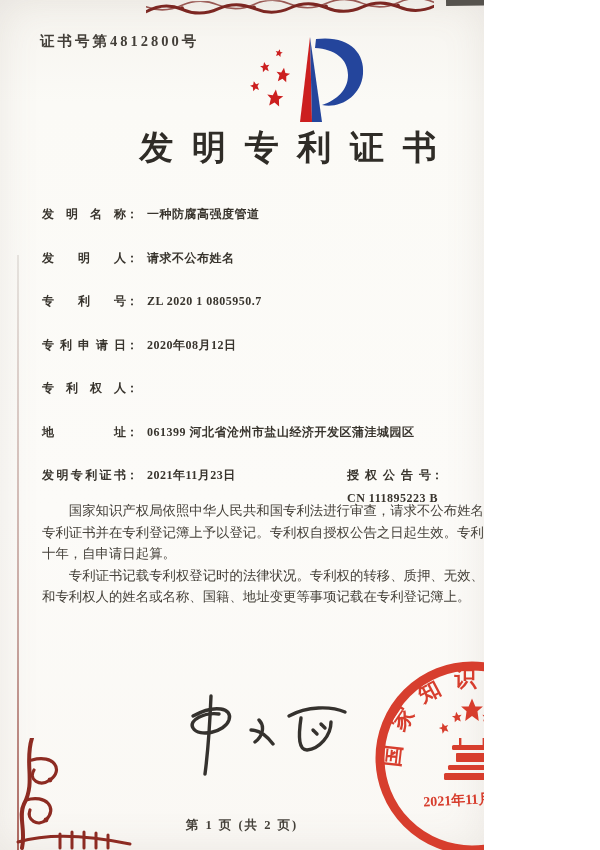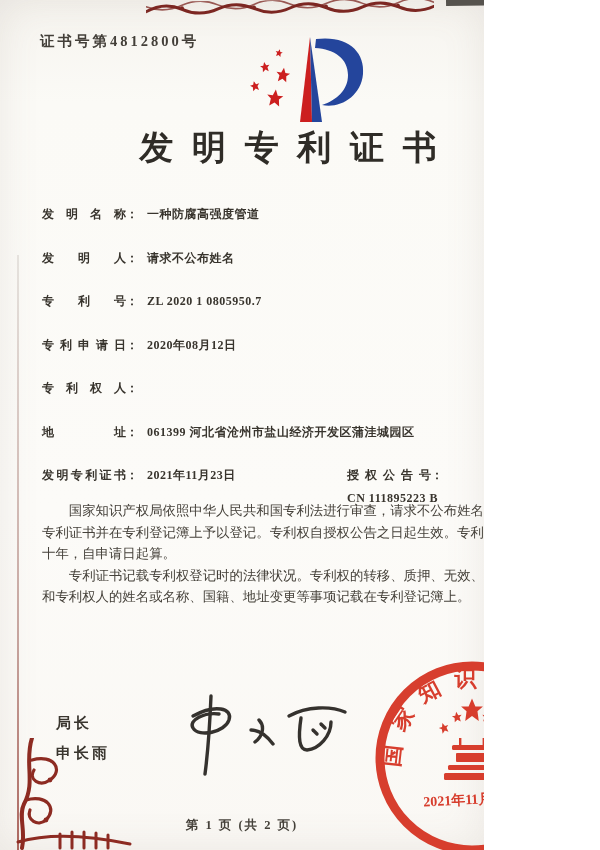--- a/index.html
+++ b/index.html
@@ -207,24 +207,20 @@
         <span class="field-value">CN 111895223 B</span>
       </span>
     </div>
   </div>
 
   <div class="legal">
     <p>国家知识产权局依照中华人民共和国专利法进行审查，请求不公布姓名、颁发发明专利证书并在专利登记簿上予以登记。专利权自授权公告之日起生效。专利权期限为二十年，自申请日起算。</p>
     <p>专利证书记载专利权登记时的法律状况。专利权的转移、质押、无效、终止、恢复和专利权人的姓名或名称、国籍、地址变更等事项记载在专利登记簿上。</p>
   </div>
 
-  <div class="signatory">
-    <div>局长</div>
-    <div>申长雨</div>
-  </div>
 
   <div class="signature">
     <span class="sig-hidden">申长雨</span>
     <svg viewBox="0 0 210 95" width="210" height="95">
       <g stroke="#35322e" stroke-width="3.4" fill="none" stroke-linecap="round">
         <path d="M38,30 C60,18 78,22 74,34 C70,46 44,52 38,42 C33,34 50,26 64,28"></path>
         <path d="M56,10 C55,34 54,58 50,88"></path>
         <path d="M104,34 C110,40 108,50 100,56"></path>
         <path d="M96,44 C104,44 112,50 118,58"></path>
         <path d="M134,30 C152,20 176,20 190,26"></path>

